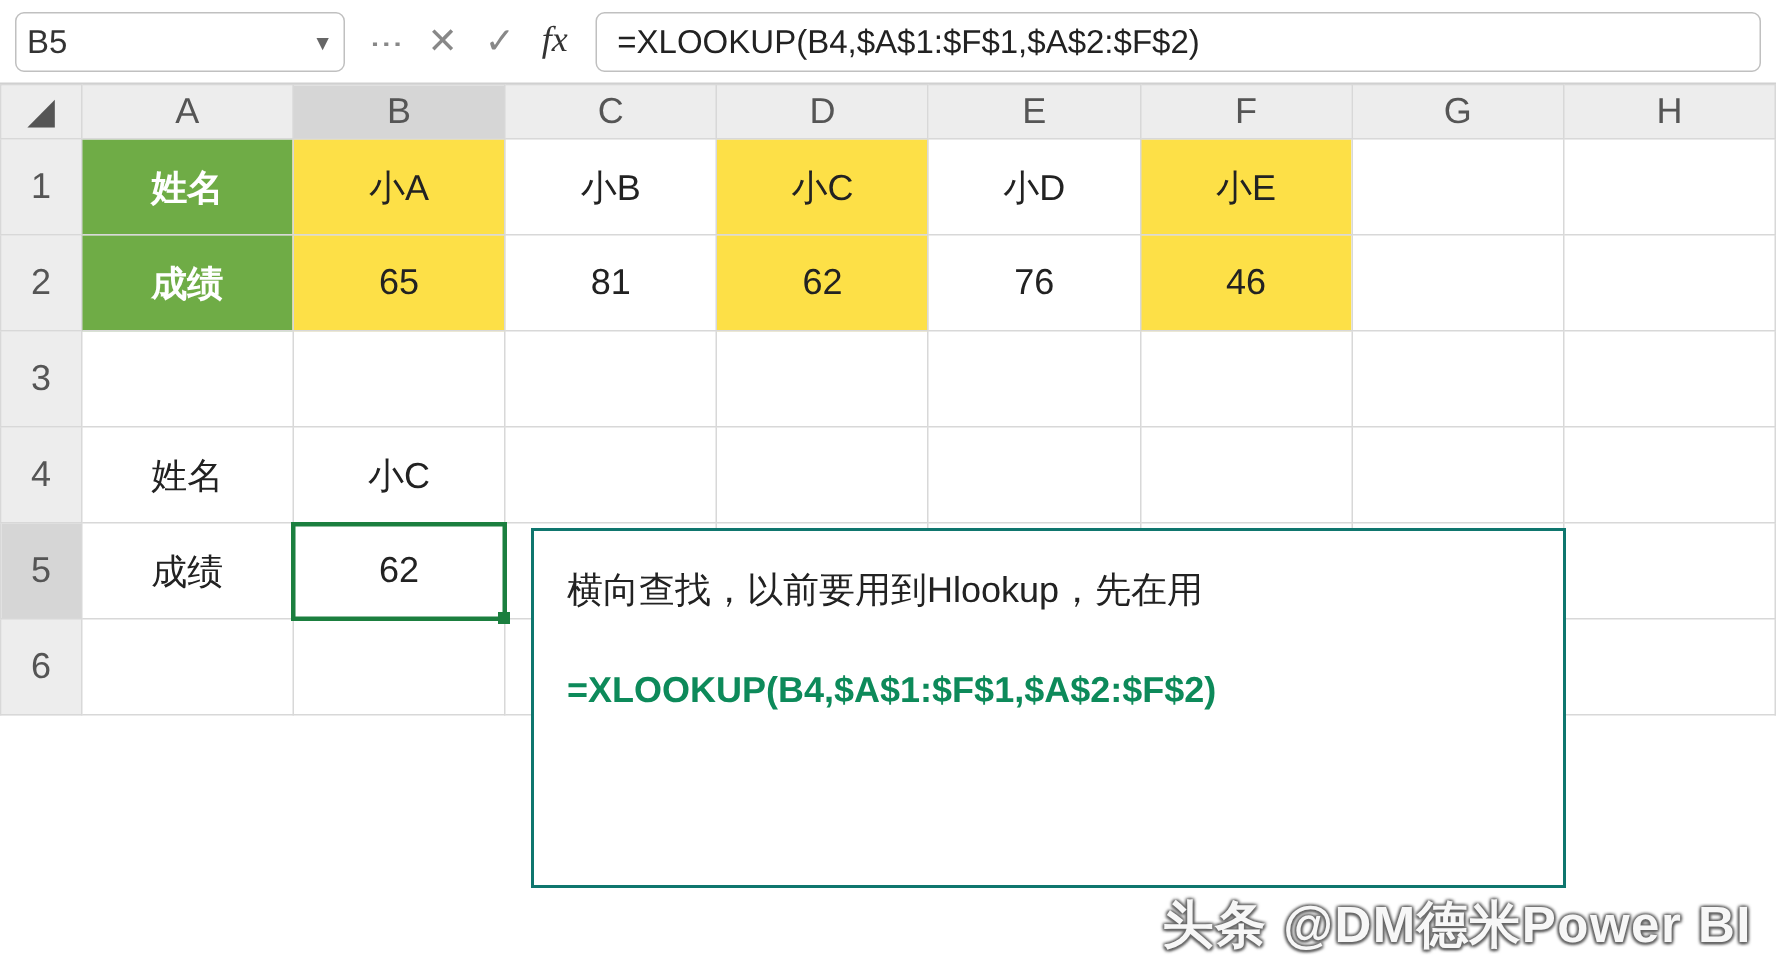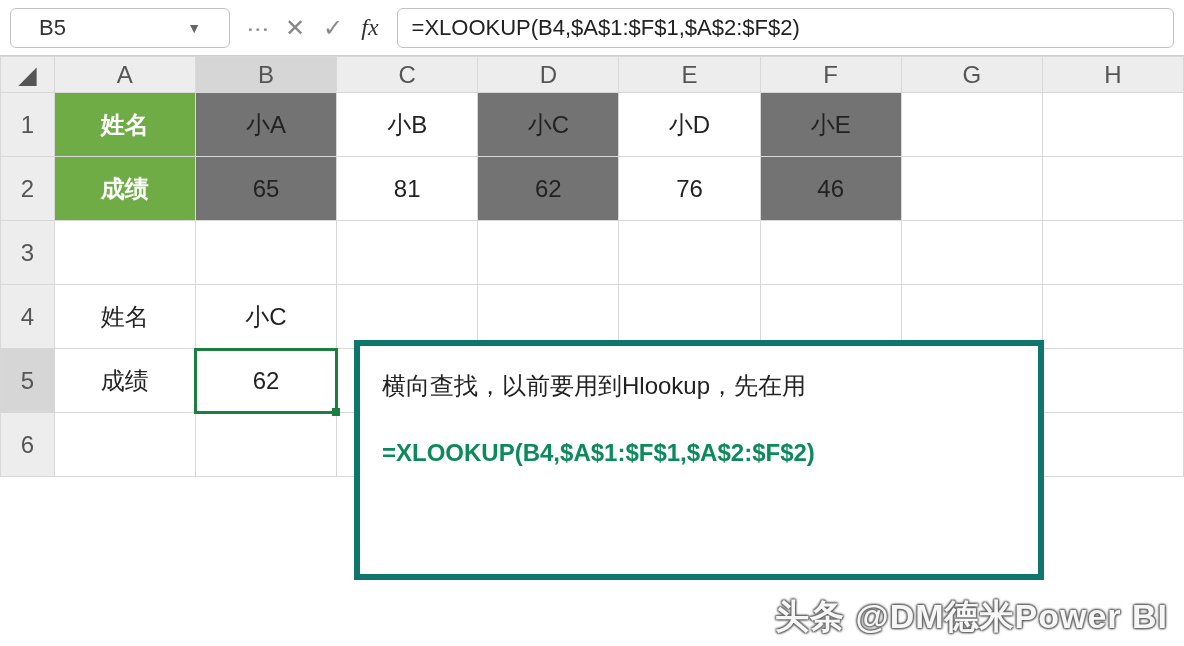--- a/index.html
+++ b/index.html
@@ -19,21 +19,21 @@
   background: #ffffff;
   padding: 8px 10px;
 }
 .name-box {
   width: 220px;
   height: 40px;
   border: 1px solid #c0c0c0;
   border-radius: 6px;
   display: flex;
   align-items: center;
-  padding: 0 28px;
+  padding: 0 7px;
   font-size: 22px;
   color: #333;
   background: #ffffff;
   justify-content: space-between;
 }
 .name-box .chev { color: #666; font-size: 14px; }
 .fb-icons {
   display: flex;
   align-items: center;
   gap: 18px;
@@ -76,43 +76,43 @@
   vertical-align: middle;
   background: #ffffff;
   color: #222;
 }
 th { background: #ededed; color: #555; font-weight: 400; }
 .corner { width: 54px; height: 36px; background: #ededed; }
 .col-h { height: 36px; width: 142px; }
 .row-h { width: 54px; height: 64px; }
 .row-tall { height: 64px; }
 .hdr-green { background: #6fac46; color: #ffffff; font-weight: 600; }
-.lt-green { background: #737373; }
+.lt-green { background: #fde047; }
 .selected-cell {
   position: relative;
   outline: 3px solid #1b7f3f;
   outline-offset: -2px;
 }
 .selected-cell::after {
   content: "";
   position: absolute;
   right: -4px;
   bottom: -4px;
   width: 8px;
   height: 8px;
   background: #1b7f3f;
 }
 .sel-row-h, .sel-col-h { background: #d6d6d6; }
 .callout {
   position: absolute;
   left: 354px;
-  top: 284px;
+  top: 296px;
   width: 690px;
   height: 240px;
-  border: 6px solid #0f766e;
+  border: 2px solid #0f766e;
   background: #ffffff;
   padding: 18px 22px;
   font-size: 24px;
   color: #222;
   line-height: 1.8;
 }
 .callout .formula { color: #0d8a5a; font-weight: 600; margin-top: 24px; }
 .watermark {
   position: absolute;
   right: 16px;

